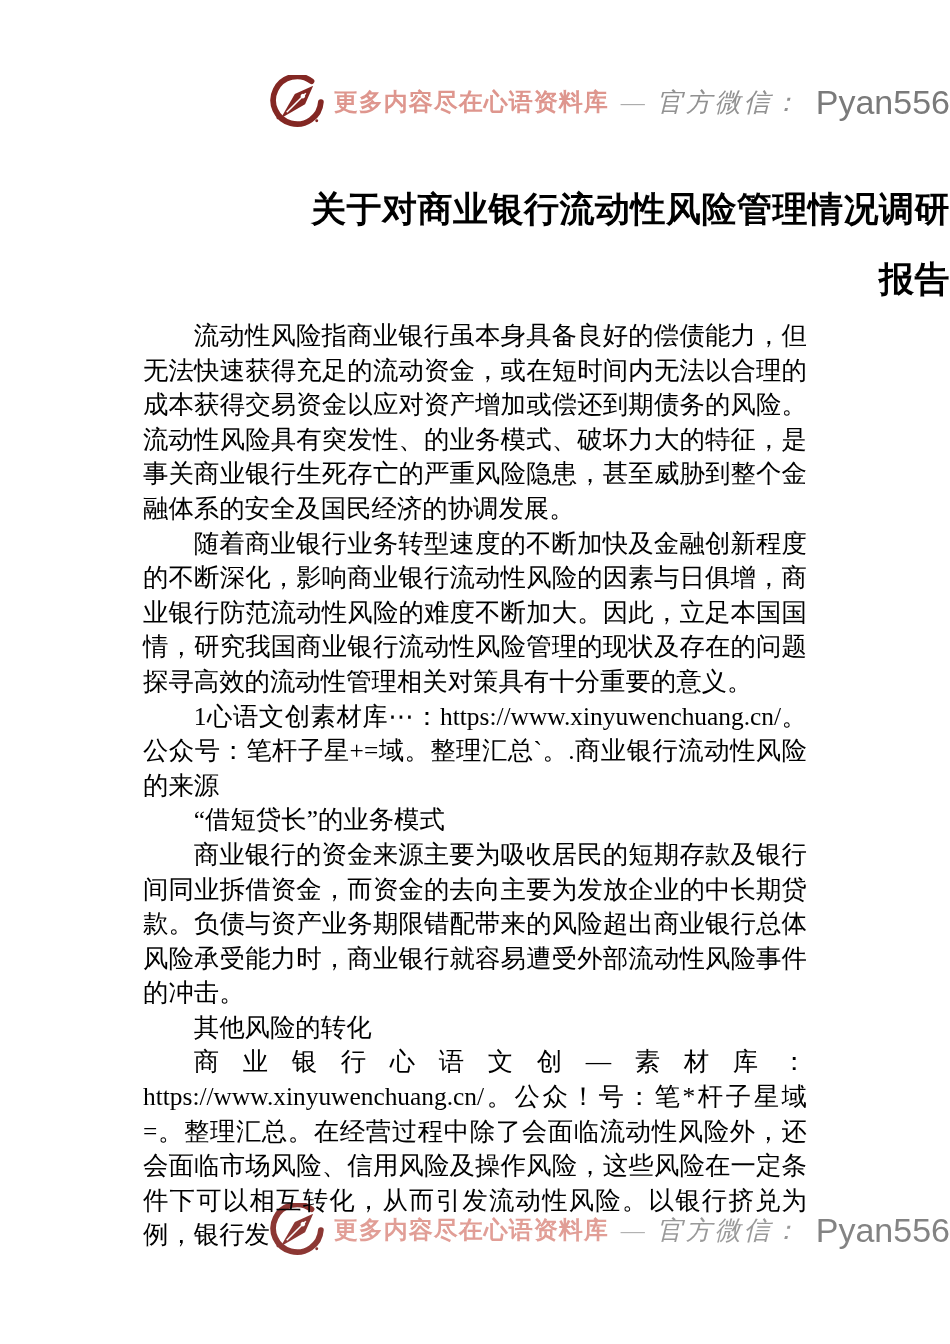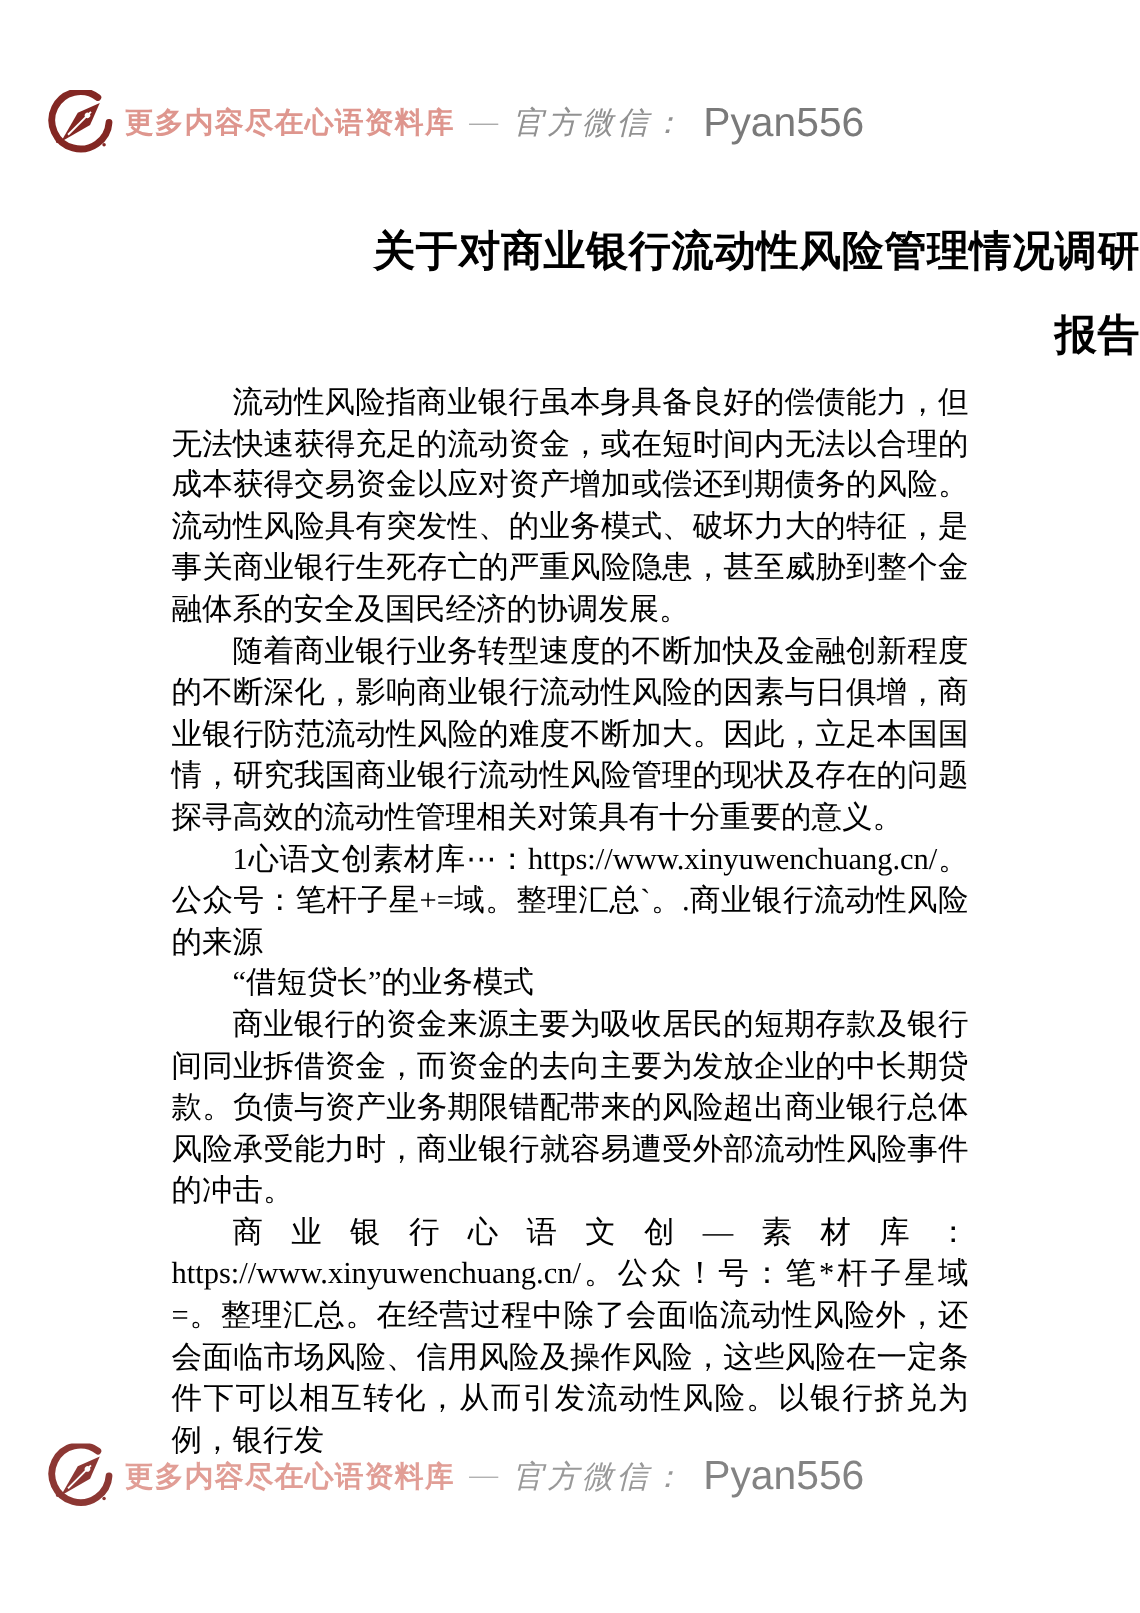--- a/index.html
+++ b/index.html
@@ -12,25 +12,25 @@
     width: 950px;
     height: 1344px;
     margin: 0 auto;
     background: #ffffff;
     overflow: hidden;
     font-family: "Liberation Serif", "DejaVu Serif", serif;
   }
   
   .banner {
     position: absolute;
-    left: 12px;
+    left: 0;
     right: 0;
     display: flex;
     align-items: center;
-    justify-content: flex-start;
+    justify-content: flex-end;
     gap: 10px;
     z-index: 1;
     white-space: nowrap;
     padding-left: 28px;
   }
   .banner.header { top: 75px; opacity: 0.95; }
   .banner.footer { top: 1203px; opacity: 0.88; }
   .banner .logo {
     width: 54px;
     height: 54px;
@@ -113,20 +113,21 @@
     <div class="doc-title">
       <div>关于对商业银行流动性风险管理情况调研</div>
       <div>报告</div>
     </div>
     <div class="content">
       <p>流动性风险指商业银行虽本身具备良好的偿债能力，但无法快速获得充足的流动资金，或在短时间内无法以合理的成本获得交易资金以应对资产增加或偿还到期债务的风险。流动性风险具有突发性、的业务模式、破坏力大的特征，是事关商业银行生死存亡的严重风险隐患，甚至威胁到整个金融体系的安全及国民经济的协调发展。</p>
       <p>随着商业银行业务转型速度的不断加快及金融创新程度的不断深化，影响商业银行流动性风险的因素与日俱增，商业银行防范流动性风险的难度不断加大。因此，立足本国国情，研究我国商业银行流动性风险管理的现状及存在的问题探寻高效的流动性管理相关对策具有十分重要的意义。</p>
       <p>1心语文创素材库⋯：https://www.xinyuwenchuang.cn/。公众号：笔杆子星+=域。整理汇总`。.商业银行流动性风险的来源</p>
       <p>“借短贷长”的业务模式</p>
       <p>商业银行的资金来源主要为吸收居民的短期存款及银行间同业拆借资金，而资金的去向主要为发放企业的中长期贷款。负债与资产业务期限错配带来的风险超出商业银行总体风险承受能力时，商业银行就容易遭受外部流动性风险事件的冲击。</p>
+      <p>其他风险的转化</p>
       <p>商业银行心语文创—素材库：https://www.xinyuwenchuang.cn/。公众！号：笔*杆子星域=。整理汇总。在经营过程中除了会面临流动性风险外，还会面临市场风险、信用风险及操作风险，这些风险在一定条件下可以相互转化，从而引发流动性风险。以银行挤兑为例，银行发</p>
     </div>
   </div>
 
   <div class="banner footer">
     <svg class="logo" viewBox="0 0 52 52">
       <path d="M40 6 A 23 23 0 1 0 49 26" fill="none" stroke="#7d1c18" stroke-width="5.5" stroke-linecap="round"></path>
       <g transform="rotate(45 26 26)">
         <path d="M26 4 L33 22 L26 48 L19 22 Z" fill="#7d1c18"></path>
         <line x1="26" y1="14" x2="26" y2="40" stroke="#ffffff" stroke-width="1.5"></line>

